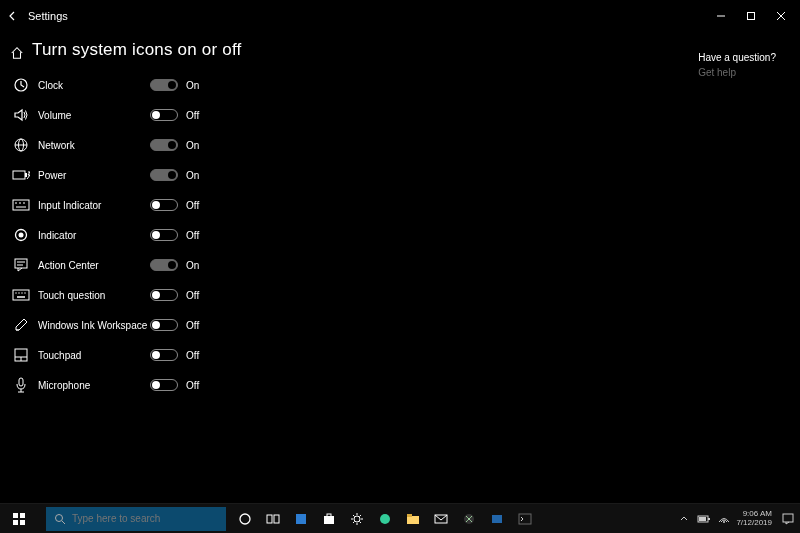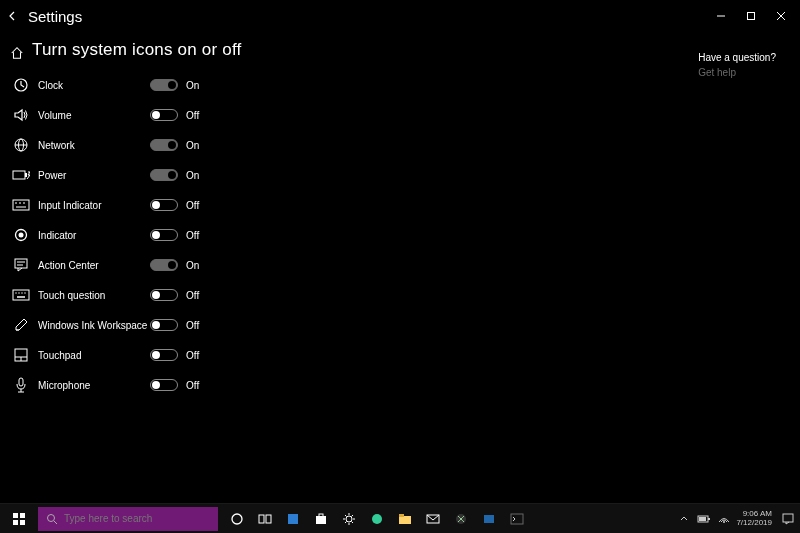--- a/index.html
+++ b/index.html
@@ -1,52 +1,52 @@
 <!DOCTYPE html>
 <html><head>
 <meta charset="utf-8">
 <style>
   * { box-sizing: border-box; margin: 0; padding: 0; font-family: "Segoe UI", Arial, sans-serif; }
   html, body { width: 800px; height: 533px; background: #0a0a0a; color: #fff; overflow: hidden; }
   .window { position: relative; width: 800px; height: 533px; background: #000; }
 
   
-  .titlebar { display: flex; align-items: center; height: 20px; padding: 16px 4px; font-size: 15px; color: #fff; }
+  .titlebar { display: flex; align-items: center; height: 20px; padding: 16px 4px; font-size: 11px; color: #fff; }
   .titlebar .back { width: 18px; display:flex; align-items:center; justify-content:center; cursor:pointer;}
   .titlebar .title { margin-left: 6px; }
   .titlebar .spacer { flex: 1; }
   .win-btn { width: 30px; height: 20px; display:flex; align-items:center; justify-content:center; cursor:pointer; }
   .win-btn svg { stroke:#fff; }
 
   
   .heading-row { display:flex; align-items:flex-end; padding: 8px 10px 6px 10px; gap:8px; }
   .heading-row h1 { font-weight: 300; font-size: 17px; letter-spacing: 0.2px; }
 
   
   .content { display:flex; flex-direction:row; height: calc(100% - 20px - 40px - 30px); }
   .settings-list { flex: 0 0 auto; padding: 4px 0 0 10px; }
-  .row { display:flex; align-items:center; height: 30px; justify-content: center; }
+  .row { display:flex; align-items:center; height: 30px; }
   .row .icon-wrap { width: 22px; display:flex; justify-content:center; }
   .row .label { width: 118px; font-size: 10px; padding-left: 6px; }
   .row .toggle { width: 28px; height: 12px; border:1px solid #888; border-radius: 7px; position:relative; background:#000; cursor:pointer; }
   .row .toggle .knob { position:absolute; top:1px; width:8px; height:8px; border-radius:50%; background:#fff; }
   .row .toggle.on { background:#666; border-color:#666; }
   .row .toggle.on .knob { right:1px; background:#000; }
   .row .toggle.off .knob { left:1px; }
   .row .state { font-size: 10px; margin-left: 8px; color:#fff; }
 
   
   .help-pane { position:absolute; right: 24px; top: 52px; font-size: 10px; }
   .help-pane .q { color:#fff; }
   .help-pane .link { color:#6a6a6a; margin-top: 4px; cursor:pointer; display:block; }
 
   
   .taskbar { position:absolute; bottom:0; left:0; right:0; height:30px; background:#101010; display:flex; align-items:center; padding:0 4px; border-top:1px solid #1a1a1a; }
   .start-btn { width:30px; height:30px; display:flex; align-items:center; justify-content:center; cursor:pointer; }
-  .search-box { display:flex; align-items:center; background:#701a75; height:24px; width:180px; margin-left:4px; padding:0 8px; gap:6px; }
+  .search-box { display:flex; align-items:center; background:#0c4a6e; height:24px; width:180px; margin-left:12px; padding:0 8px; gap:6px; }
   .search-box input { background:transparent; border:none; outline:none; color:#aaa; font-size:10px; width:100%; }
   .task-icons { display:flex; align-items:center; margin-left:6px; gap:2px; }
   .task-icon { width:26px; height:30px; display:flex; align-items:center; justify-content:center; cursor:pointer; }
   .tray { margin-left:auto; display:flex; align-items:center; gap:4px; color:#ccc; font-size:8px; }
   .tray .clock { text-align:right; line-height:1.1; padding-right:4px; cursor:pointer; }
   .tray-icon { width:16px; height:16px; display:flex; align-items:center; justify-content:center; cursor:pointer;}
 
   svg { display:block; }
 </style>
 </head>

